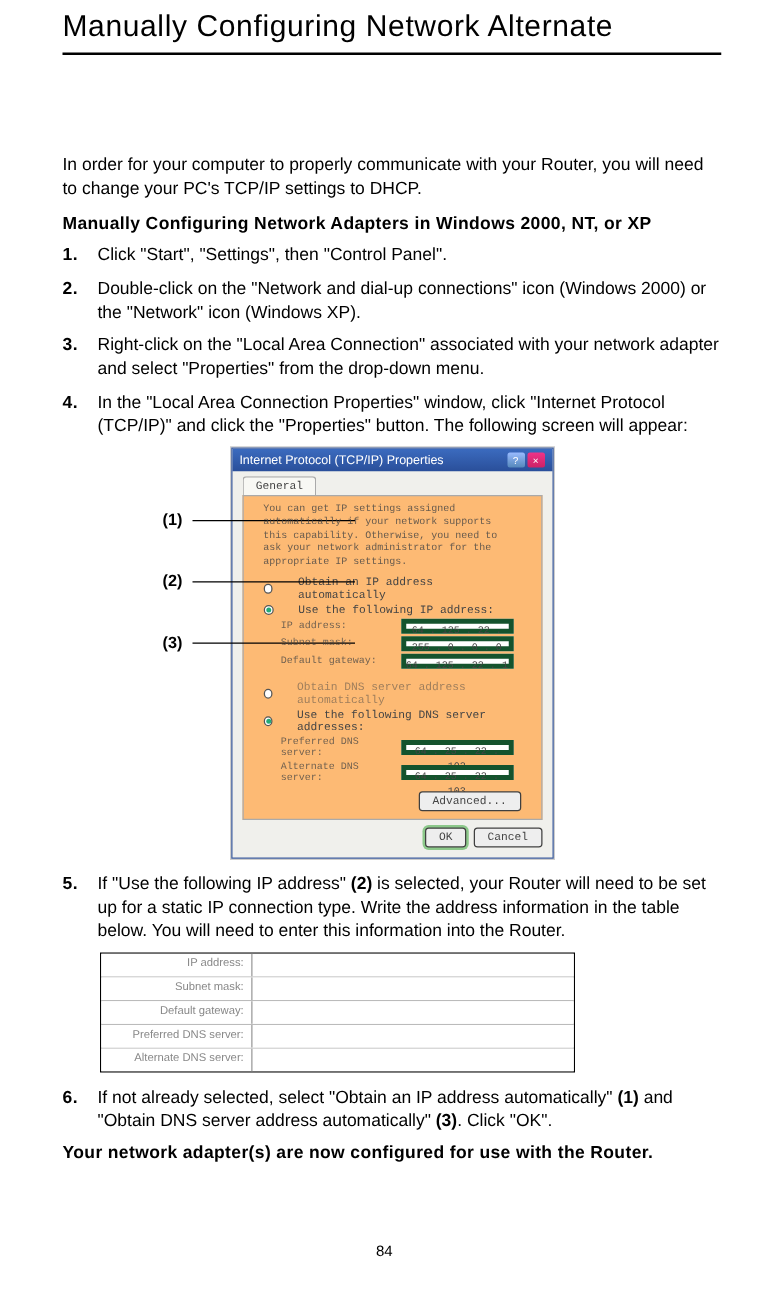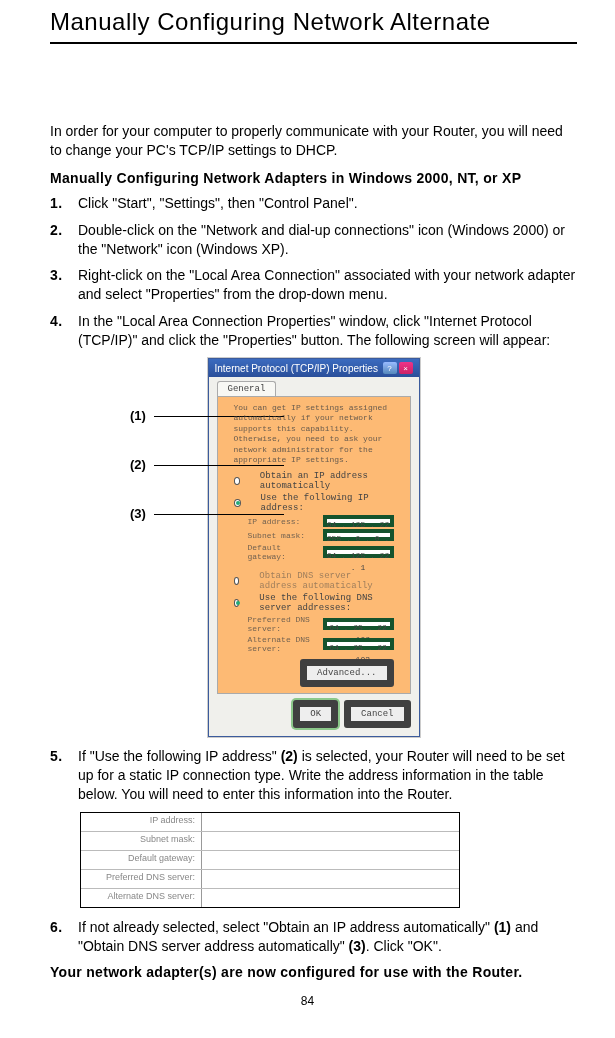--- a/index.html
+++ b/index.html
@@ -72,21 +72,21 @@
     font-stretch: condensed;
   }
   .callout .line {
     position: absolute;
     top: 8px;
     left: 24px;
     height: 1px;
     background: #000;
   }
   .dialog {
-    width: 212px;
+    width: 258px;
     border: 1px solid #3b5b9c;
     background: #f0f0ec;
     font-size: 9px;
     color: #444;
     box-shadow: 0 0 0 1px #ccc;
   }
   .dialog-titlebar {
     background: linear-gradient(#3b6bbf, #2a4f9a);
     color: #fff;
     padding: 3px 6px;
@@ -129,21 +129,21 @@
     border:4px solid #14532d;
     background:#fff;
     height:12px;
     width:90px;
     font-size:8px;
     text-align:center;
     line-height:12px;
   }
   .dialog-footer { display:flex; justify-content:flex-end; gap:6px; margin-top:6px; }
   .dlg-btn {
-    border:7px solid #404040;
+    border:1px solid #404040;
     background:#eee;
     padding:2px 10px;
     font-size:9px;
     border-radius:3px;
   }
   .dlg-btn.ok { box-shadow:0 0 0 2px rgba(40,160,40,0.5); }
   .adv-row { display:flex; justify-content:flex-end; margin-top:6px; }
 
   .form-table {
     border:1px solid #000;

